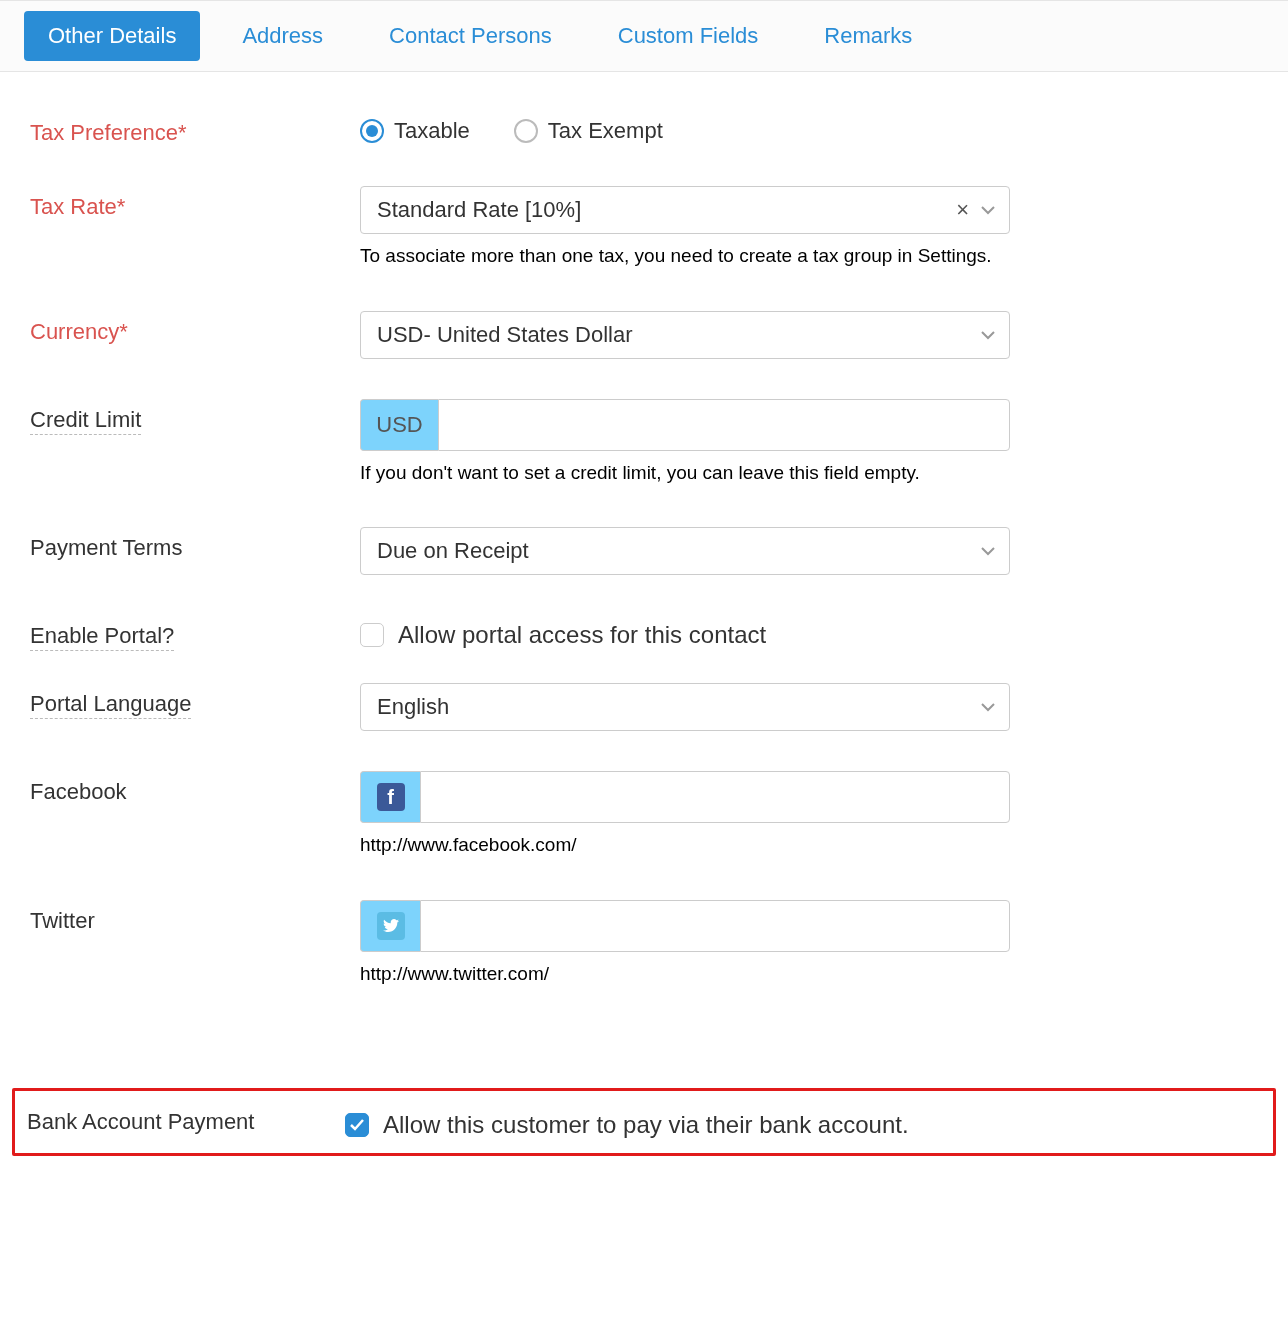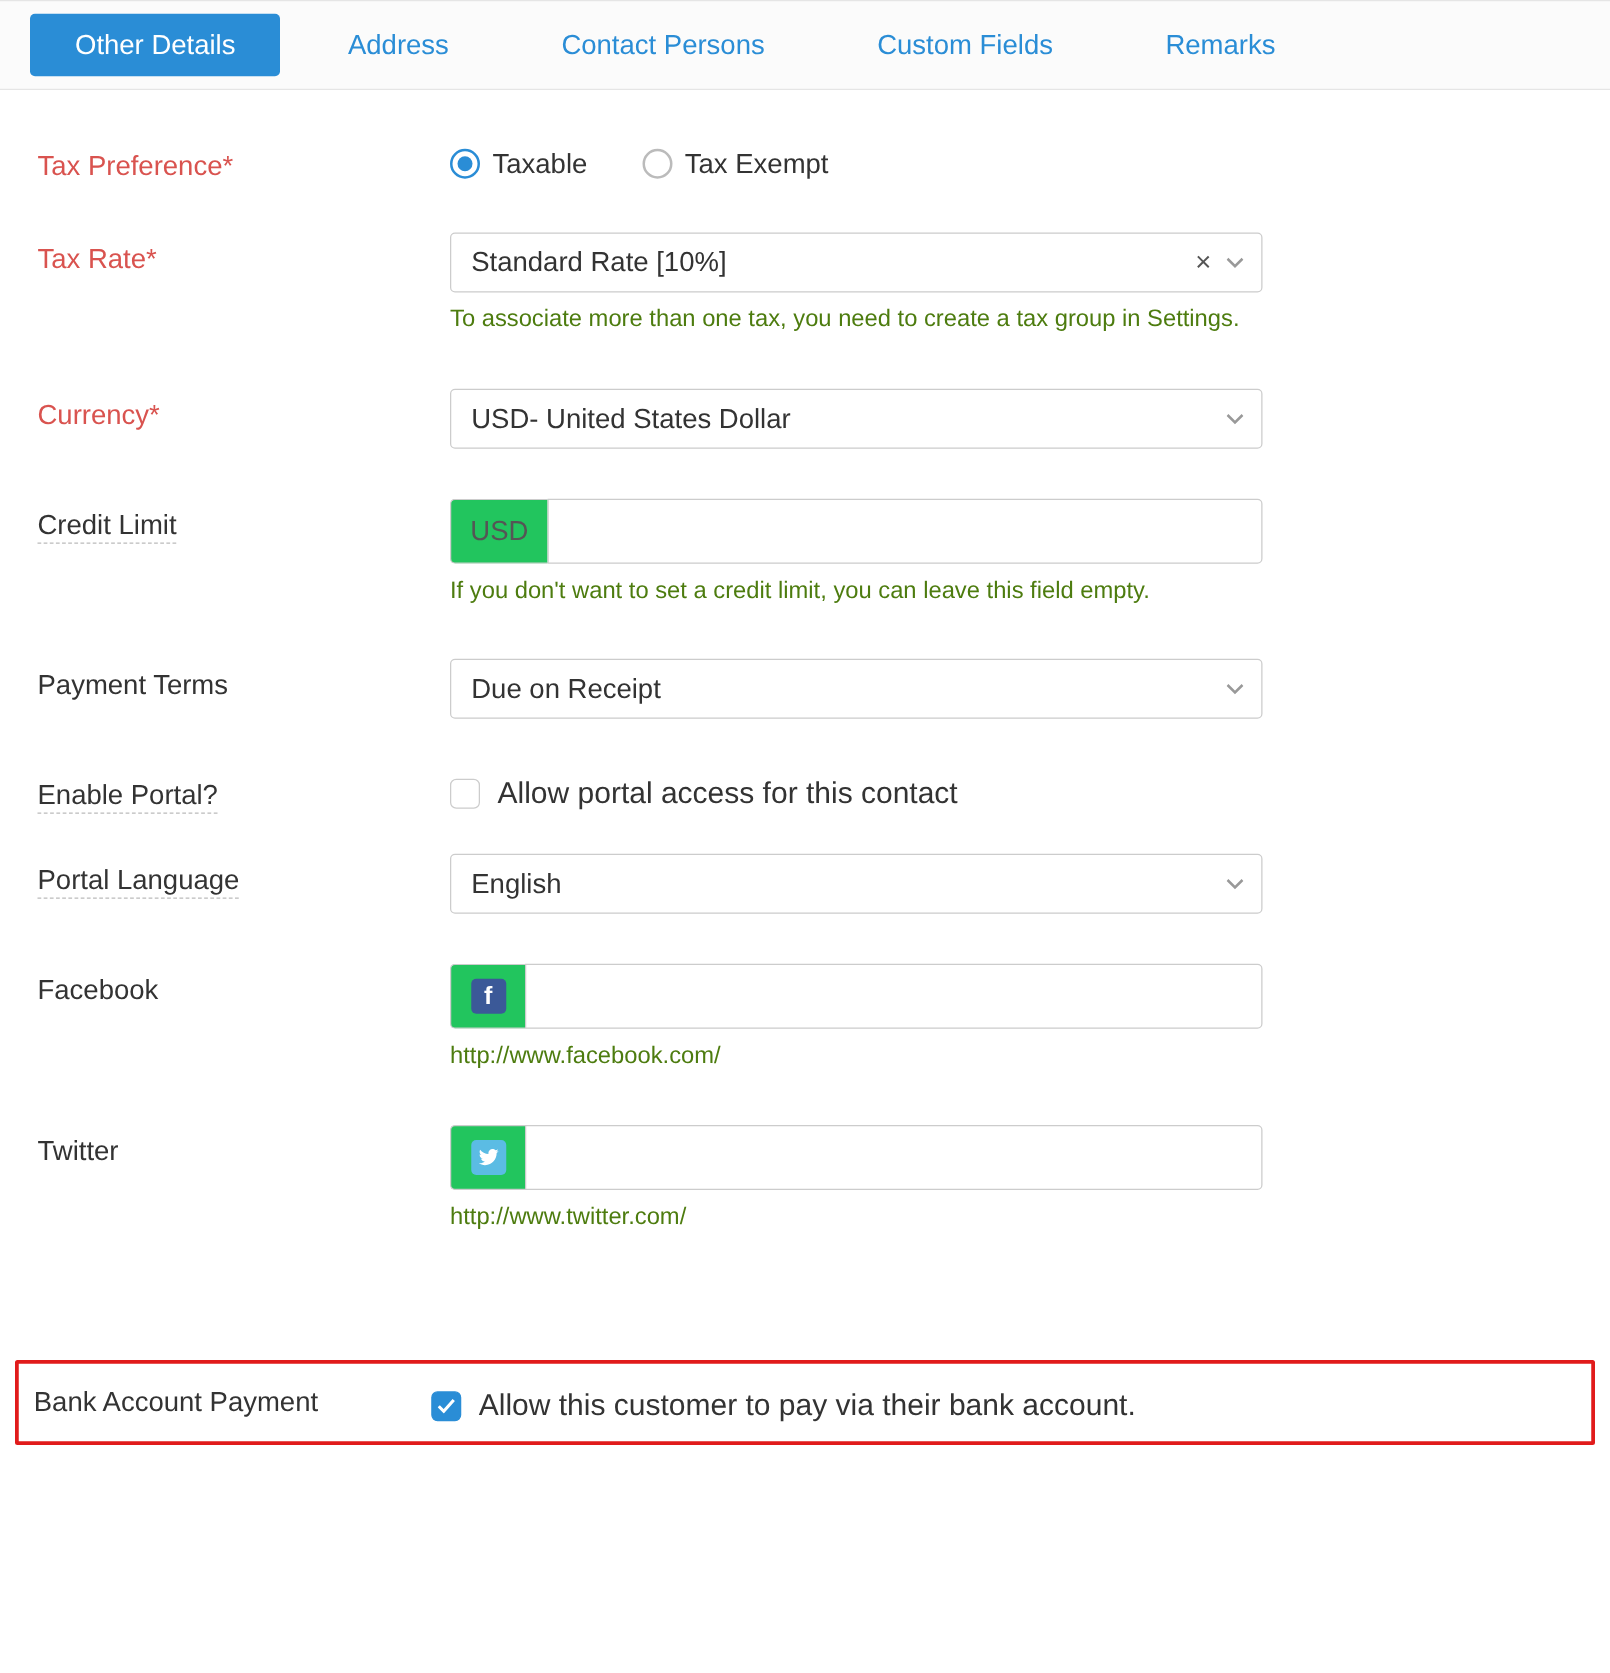--- a/index.html
+++ b/index.html
@@ -12,21 +12,21 @@
 }
 .tabs-bar {
   border-top: 1px solid #e5e5e5;
   border-bottom: 1px solid #e5e5e5;
   background: #fbfbfb;
   padding: 10px 24px;
   display: flex;
   gap: 18px;
 }
 .tab {
-  padding: 12px 36px;
+  padding: 12px 24px;
   color: #2a8dd6;
   font-size: 22px;
   border-radius: 4px;
   cursor: pointer;
 }
 .tab.active {
   background: #2a8dd6;
   color: #fff;
 }
 .form-area {
@@ -46,21 +46,21 @@
 }
 .label-col.req { color: #d9534f; }
 .label-col.dotted span {
   border-bottom: 1px dashed #bbb;
   padding-bottom: 2px;
 }
 .field-col {
   flex: 0 0 650px;
 }
 .help {
-  color: #4d7c0f;
+  color: #000000;
   font-size: 19px;
   margin-top: 8px;
   line-height: 1.5;
 }
 .radio-group {
   display: flex;
   gap: 44px;
   align-items: center;
   padding-top: 6px;
 }
@@ -113,21 +113,21 @@
   transform: translateY(-50%);
   font-size: 22px;
   color: #555;
 }
 .chevron svg { display: block; }
 .addon-group {
   display: flex;
   width: 100%;
 }
 .addon {
-  background: #22c55e;
+  background: #7dd3fc;
   border: 1px solid #ccc;
   border-right: none;
   border-radius: 4px 0 0 4px;
   height: 52px;
   display: flex;
   align-items: center;
   justify-content: center;
   min-width: 78px;
   font-size: 22px;
   color: #555;

